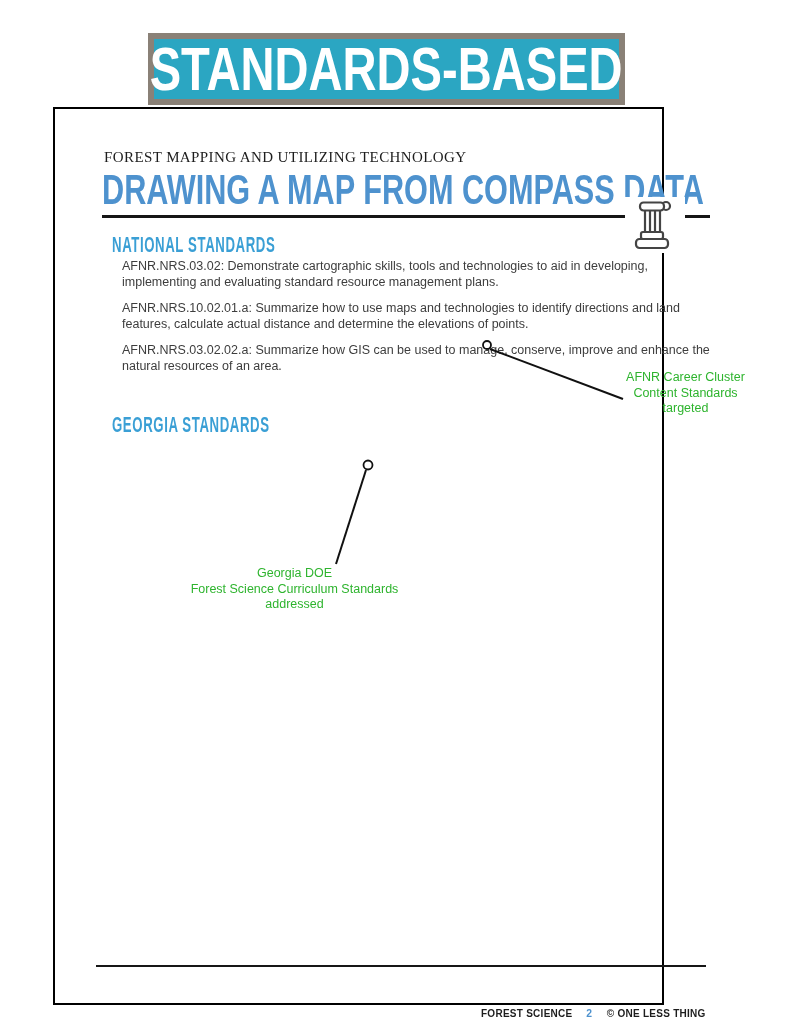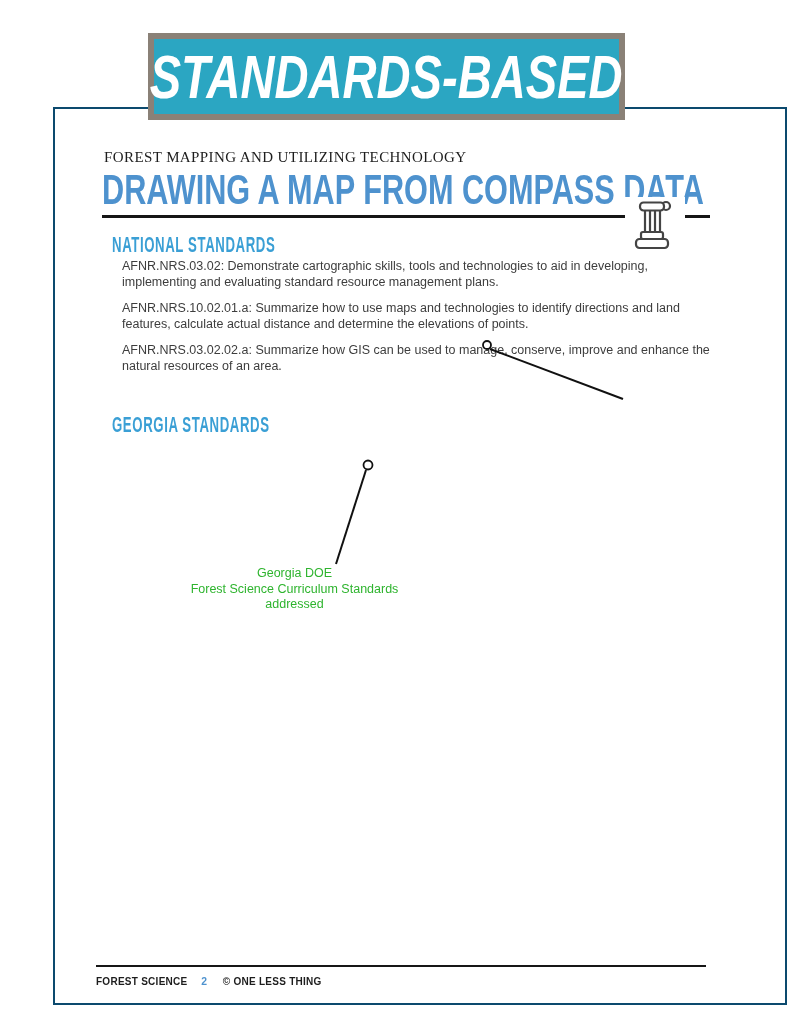--- a/index.html
+++ b/index.html
@@ -1,26 +1,26 @@
 <!DOCTYPE html>
 <html><head>
 <meta charset="utf-8">
 <style>
   html,body{margin:0;padding:0;background:#ffffff;}
   body{width:800px;height:1035px;position:relative;overflow:hidden;
        font-family:"Liberation Sans",sans-serif;}
 
   
-  .sheet{position:absolute;left:53px;top:107px;width:734px;height:898px;
-         box-sizing:border-box;border:2px solid #0c4a6e;background:#ffffff;z-index:1;padding-left:36px;}
+  .sheet{position:absolute;left:53px;top:107px;width:611px;height:898px;
+         box-sizing:border-box;border:2px solid #000000;background:#ffffff;z-index:1;padding-left:36px;}
 
   
-  .banner{position:absolute;left:148px;top:33px;width:477px;height:87px;
+  .banner{position:absolute;left:148px;top:33px;width:477px;height:72px;
           box-sizing:border-box;background:#2BA6C2;border:6px solid #8a8177;
-          display:flex;align-items:center;justify-content:center;z-index:6;font-style:italic;}
+          display:flex;align-items:center;justify-content:center;z-index:6;}
   .banner-text{color:#ffffff;font-weight:bold;font-size:62px;line-height:1;
                white-space:nowrap;display:inline-block;transform:scaleX(0.76);
                font-family:"Liberation Sans",sans-serif;}
 
   
   .eyebrow{position:absolute;left:49px;top:40px;font-family:"Liberation Serif",serif;
            font-size:15px;letter-spacing:0.4px;color:#1d1d1d;white-space:nowrap;}
   .doc-title{position:absolute;left:47px;top:60px;color:#4E92CE;font-weight:bold;
              font-size:42px;line-height:1;white-space:nowrap;display:inline-block;
              transform:scaleX(0.73);transform-origin:left top;letter-spacing:0px;}
@@ -42,22 +42,22 @@
   .georgia-body{top:334px;}
 
   
   .green-note{position:absolute;color:#2EB42E;font-size:12.5px;line-height:15.5px;
               text-align:center;white-space:pre-line;}
   .note-afnr{left:520px;width:221px;top:261px;}
   .note-georgia{left:106px;width:267px;top:457px;}
 
   
   .footer-rule{position:absolute;left:41px;top:856px;width:610px;height:2px;background:#161616;}
-  .footer-row{position:absolute;left:41px;top:866px;width:610px;display:flex;
-              align-items:center;justify-content:flex-start;color:#1d1d1d;}
+  .footer-row{position:absolute;left:41px;top:898px;width:610px;display:flex;
+              align-items:center;justify-content:flex-end;color:#1d1d1d;}
   .footer-row span{font-size:11.5px;font-weight:bold;letter-spacing:0.3px;display:inline-block;}
   .f-left{transform:scaleX(0.87);transform-origin:left center;}
   .f-right{transform:scaleX(0.87);transform-origin:right center;}
   .f-page{color:#4E92CE;transform:scaleX(0.9);}
 
   
   .callout-overlay{position:absolute;left:0;top:0;width:800px;height:1035px;
                    z-index:5;pointer-events:none;}
 </style>
 </head>
@@ -82,20 +82,23 @@
     </svg>
   </div>
 
   <div class="sec-heading h-national">NATIONAL STANDARDS</div>
   <div class="standards national-body">
     <p>AFNR.NRS.03.02: Demonstrate cartographic skills, tools and technologies to aid in developing, implementing and evaluating standard resource management plans.</p>
     <p>AFNR.NRS.10.02.01.a: Summarize how to use maps and technologies to identify directions and land features, calculate actual distance and determine the elevations of points.</p>
     <p>AFNR.NRS.03.02.02.a: Summarize how GIS can be used to manage, conserve, improve and enhance the natural resources of an area.</p>
   </div>
 
+  <div class="green-note note-afnr">AFNR Career Cluster
+Content Standards
+targeted</div>
 
   <div class="sec-heading h-georgia">GEORGIA STANDARDS</div>
 
   <div class="green-note note-georgia">Georgia DOE
 Forest Science Curriculum Standards addressed</div>
 
   <div class="footer-rule"></div>
   <div class="footer-row">
     <span class="f-left">FOREST SCIENCE</span>
     <span class="f-page">2</span>

